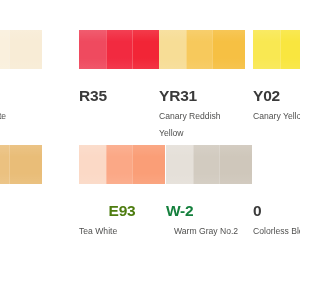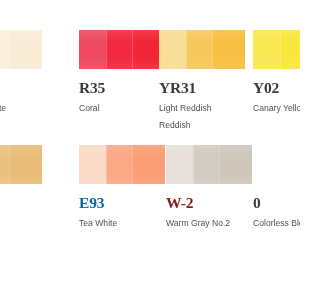--- a/index.html
+++ b/index.html
@@ -77,28 +77,27 @@
     position: absolute;
     left: 0; right: 0; top: 0; bottom: 0;
     background: linear-gradient(180deg,
                 rgba(255,255,255,0.10) 0%,
                 rgba(255,255,255,0.00) 30%,
                 rgba(255,255,255,0.00) 72%,
                 rgba(255,255,255,0.07) 100%);
   }
 
   .code {
-    margin-top: 10px;
+    margin-top: 18px;
     font-size: 15.5px;
     font-weight: bold;
     color: #3a3a3a;
     letter-spacing: -0.2px;
     line-height: 18px;
     white-space: nowrap;
-    font-family: Liberation Serif, serif;
   }
 
   .cname {
     margin-top: 3px;
     font-size: 8.6px;
     font-weight: normal;
     color: #50504f;
     line-height: 17px;
     width: 82px;
   }
@@ -132,34 +131,33 @@
       <div class="cell" style="left:123px;">
         <div class="swatch">
           <div class="band b1" style="background: rgb(239, 74, 95);"></div>
           <div class="band b2" style="background: rgb(242, 42, 64);"></div>
           <div class="band b3" style="background: rgb(242, 37, 54);"></div>
           <div class="seam s1"></div>
           <div class="seam s2"></div>
           <div class="sheen"></div>
         </div>
         <div class="code" style="color: rgb(58, 58, 58);">R35</div>
-        <div class="cname" style="color: rgb(80, 80, 79);">Coral</div>
       </div>
 
       <div class="cell" style="left:203px;">
         <div class="swatch">
           <div class="band b1" style="background: rgb(247, 221, 150);"></div>
           <div class="band b2" style="background: rgb(247, 201, 92);"></div>
           <div class="band b3" style="background: rgb(246, 192, 67);"></div>
           <div class="seam s1"></div>
           <div class="seam s2"></div>
           <div class="sheen"></div>
         </div>
         <div class="code" style="color: rgb(58, 58, 58);">YR31</div>
-        <div class="cname" style="color: rgb(80, 80, 79);">Light Reddish Reddish</div>
+        <div class="cname" style="color: rgb(80, 80, 79);">Canary Reddish Yellow</div>
       </div>
 
       <div class="cell" style="left:297px;">
         <div class="swatch">
           <div class="band b1" style="background: rgb(249, 232, 82);"></div>
           <div class="band b2" style="background: rgb(249, 230, 63);"></div>
 
           <div class="seam s1"></div>
 
           <div class="sheen"></div>
@@ -187,35 +185,35 @@
 
       <div class="cell" style="left:123px;">
         <div class="swatch">
           <div class="band b1" style="background: rgb(251, 217, 198);"></div>
           <div class="band b2" style="background: rgb(251, 168, 134);"></div>
           <div class="band b3" style="background: rgb(250, 158, 119);"></div>
           <div class="seam s1"></div>
           <div class="seam s2"></div>
           <div class="sheen"></div>
         </div>
-        <div class="code" style="color: #0369a1;">E93</div>
+        <div class="code" style="color: #4d7c0f; text-align: center;">E93</div>
         <div class="cname" style="color: rgb(80, 80, 79);">Tea White</div>
       </div>
 
       <div class="cell" style="left:210px;">
         <div class="swatch">
           <div class="band b1" style="background: rgb(229, 224, 217);"></div>
           <div class="band b2" style="background: rgb(210, 203, 192);"></div>
           <div class="band b3" style="background: rgb(207, 199, 187);"></div>
           <div class="seam s1"></div>
           <div class="seam s2"></div>
           <div class="sheen"></div>
         </div>
-        <div class="code" style="color: #7f1d1d;">W-2</div>
-        <div class="cname" style="color: rgb(80, 80, 79);">Warm Gray No.2</div>
+        <div class="code" style="color: #15803d;">W-2</div>
+        <div class="cname" style="color: rgb(80, 80, 79); margin-left: 8px;">Warm Gray No.2</div>
       </div>
 
       <div class="cell" style="left:297px;">
         <div class="swatch blank-swatch">
           <div class="band b1" style="background: rgb(255, 255, 255);"></div>
           <div class="band b2" style="background: rgb(255, 255, 255);"></div>
 
         </div>
         <div class="code" style="color: rgb(58, 58, 58);">0</div>
         <div class="cname" style="color: rgb(80, 80, 79);">Colorless Blender</div>

